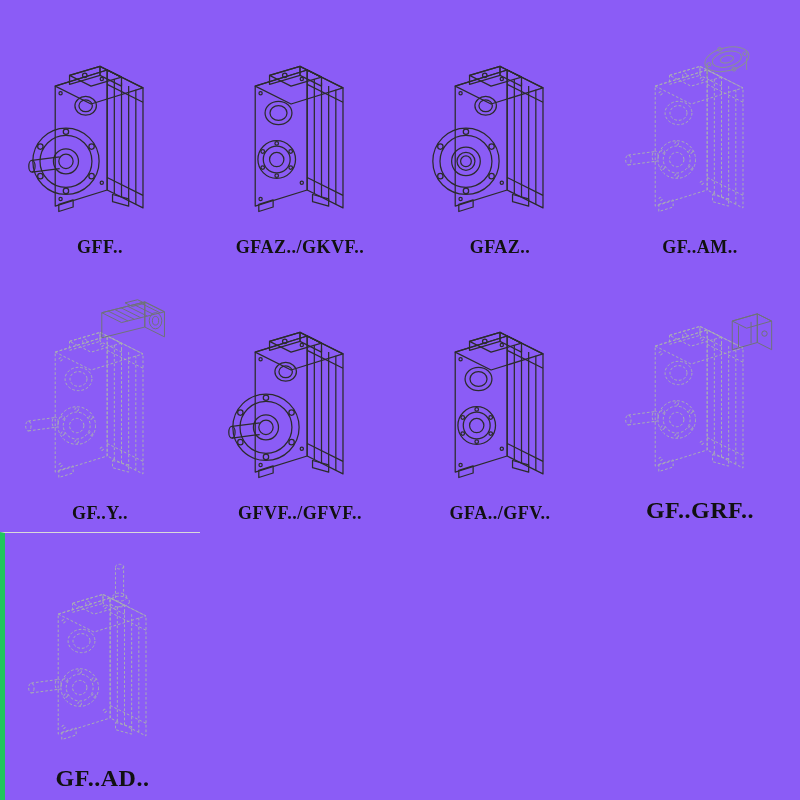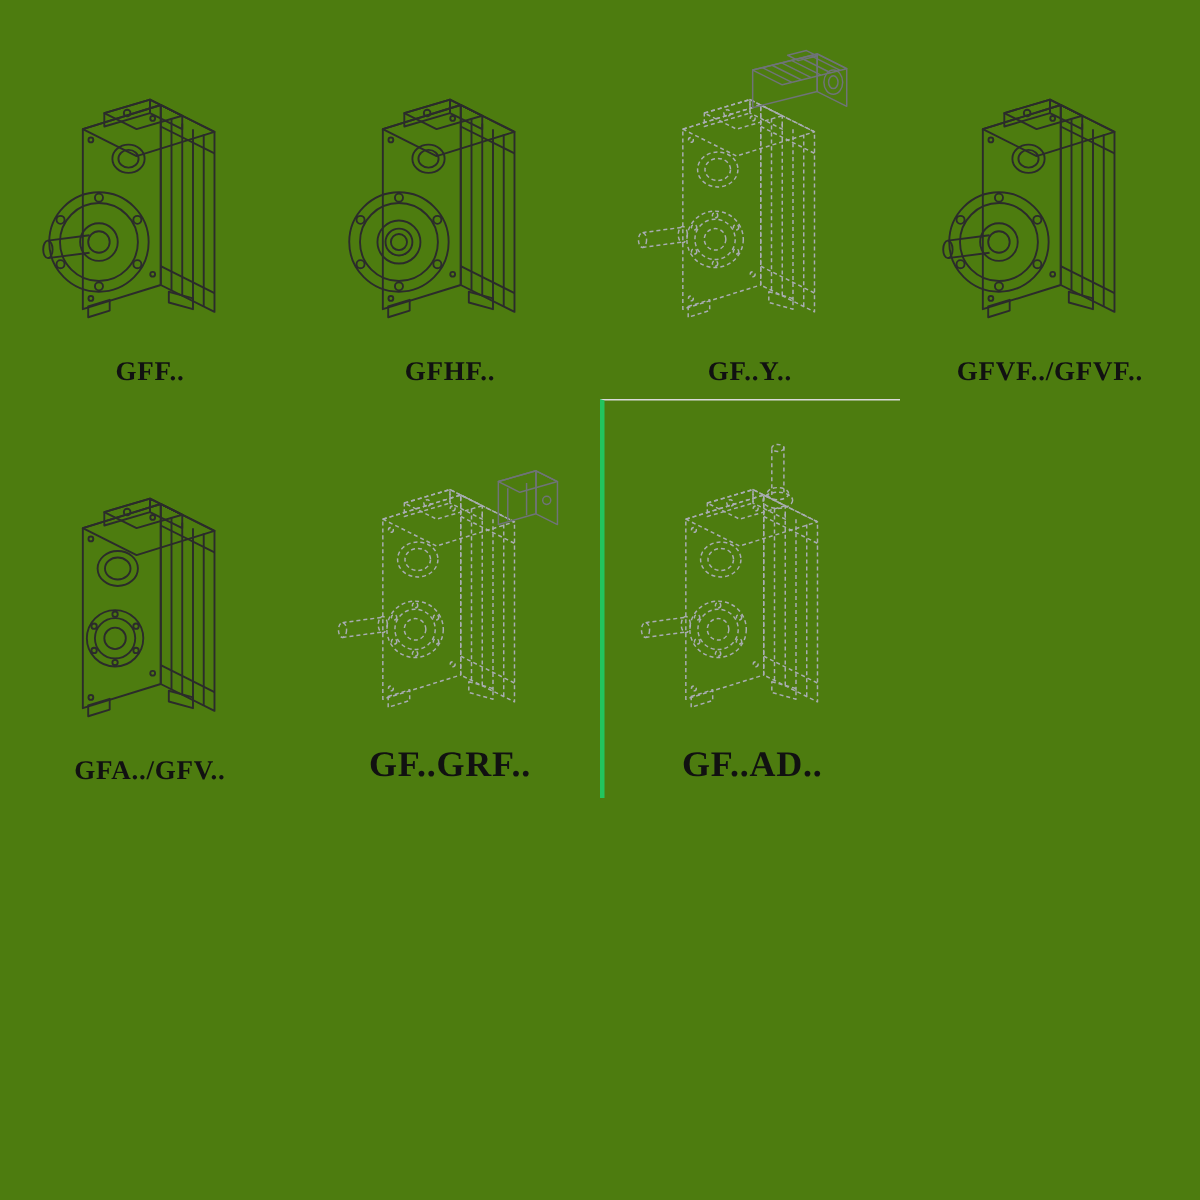--- a/index.html
+++ b/index.html
@@ -4,40 +4,40 @@
 <style>
   html, body {
     margin: 0;
     padding: 0;
     background: #ffffff;
   }
   .page {
     position: relative;
     width: 800px;
     height: 800px;
-    background: #4d7c0f;
+    background: #8b5cf6;
     font-family: "Liberation Serif", "DejaVu Serif", serif;
     overflow: hidden;
   }
   .grid {
     display: grid;
     grid-template-columns: repeat(4, 200px);
     grid-template-rows: 266px 266px 268px;
   }
   .cell {
     display: flex;
     flex-direction: column;
     align-items: center;
     justify-content: flex-end;
     box-sizing: border-box;
     padding: 4px 2px 8px 2px;
   }
   .cell.boxed {
     border-top: 1px solid #d9d9d9;
-    border-left: 3px solid #22c55e;
+    border-left: 5px solid #22c55e;
   }
   .drw {
     width: 184px;
     height: 206px;
     flex: 0 0 auto;
   }
   .label {
     margin-top: 4px;
     font-weight: bold;
     font-size: 18px;
@@ -235,31 +235,43 @@
 <div class="page">
   <div class="grid">
 
     <div class="cell">
       <svg class="drw" viewBox="0 0 180 230">
         <use href="#sym-flange-shaft"></use>
       </svg>
       <div class="label">GFF..</div>
     </div>
 
+    <div class="cell">
+      <svg class="drw" viewBox="0 0 180 230">
+        <use href="#sym-bores"></use>
+      </svg>
+      <div class="label">GFAZ../GKVF..</div>
+    </div>
 
 
     <div class="cell">
       <svg class="drw" viewBox="0 0 180 230">
         <use href="#sym-flange-hollow"></use>
       </svg>
-      <div class="label">GFHF..</div>
-    </div>
-
-
-
+      <div class="label">GFAZ..</div>
+    </div>
+
+
+
+    <div class="cell">
+      <svg class="drw" viewBox="0 0 180 230">
+        <use href="#sym-dashed-am"></use>
+      </svg>
+      <div class="label">GF..AM..</div>
+    </div>
 
     <div class="cell">
       <svg class="drw" viewBox="0 0 180 230">
         <use href="#sym-dashed-y"></use>
       </svg>
       <div class="label">GF..Y..</div>
     </div>
 
     <div class="cell">
       <svg class="drw" viewBox="0 0 180 230">

